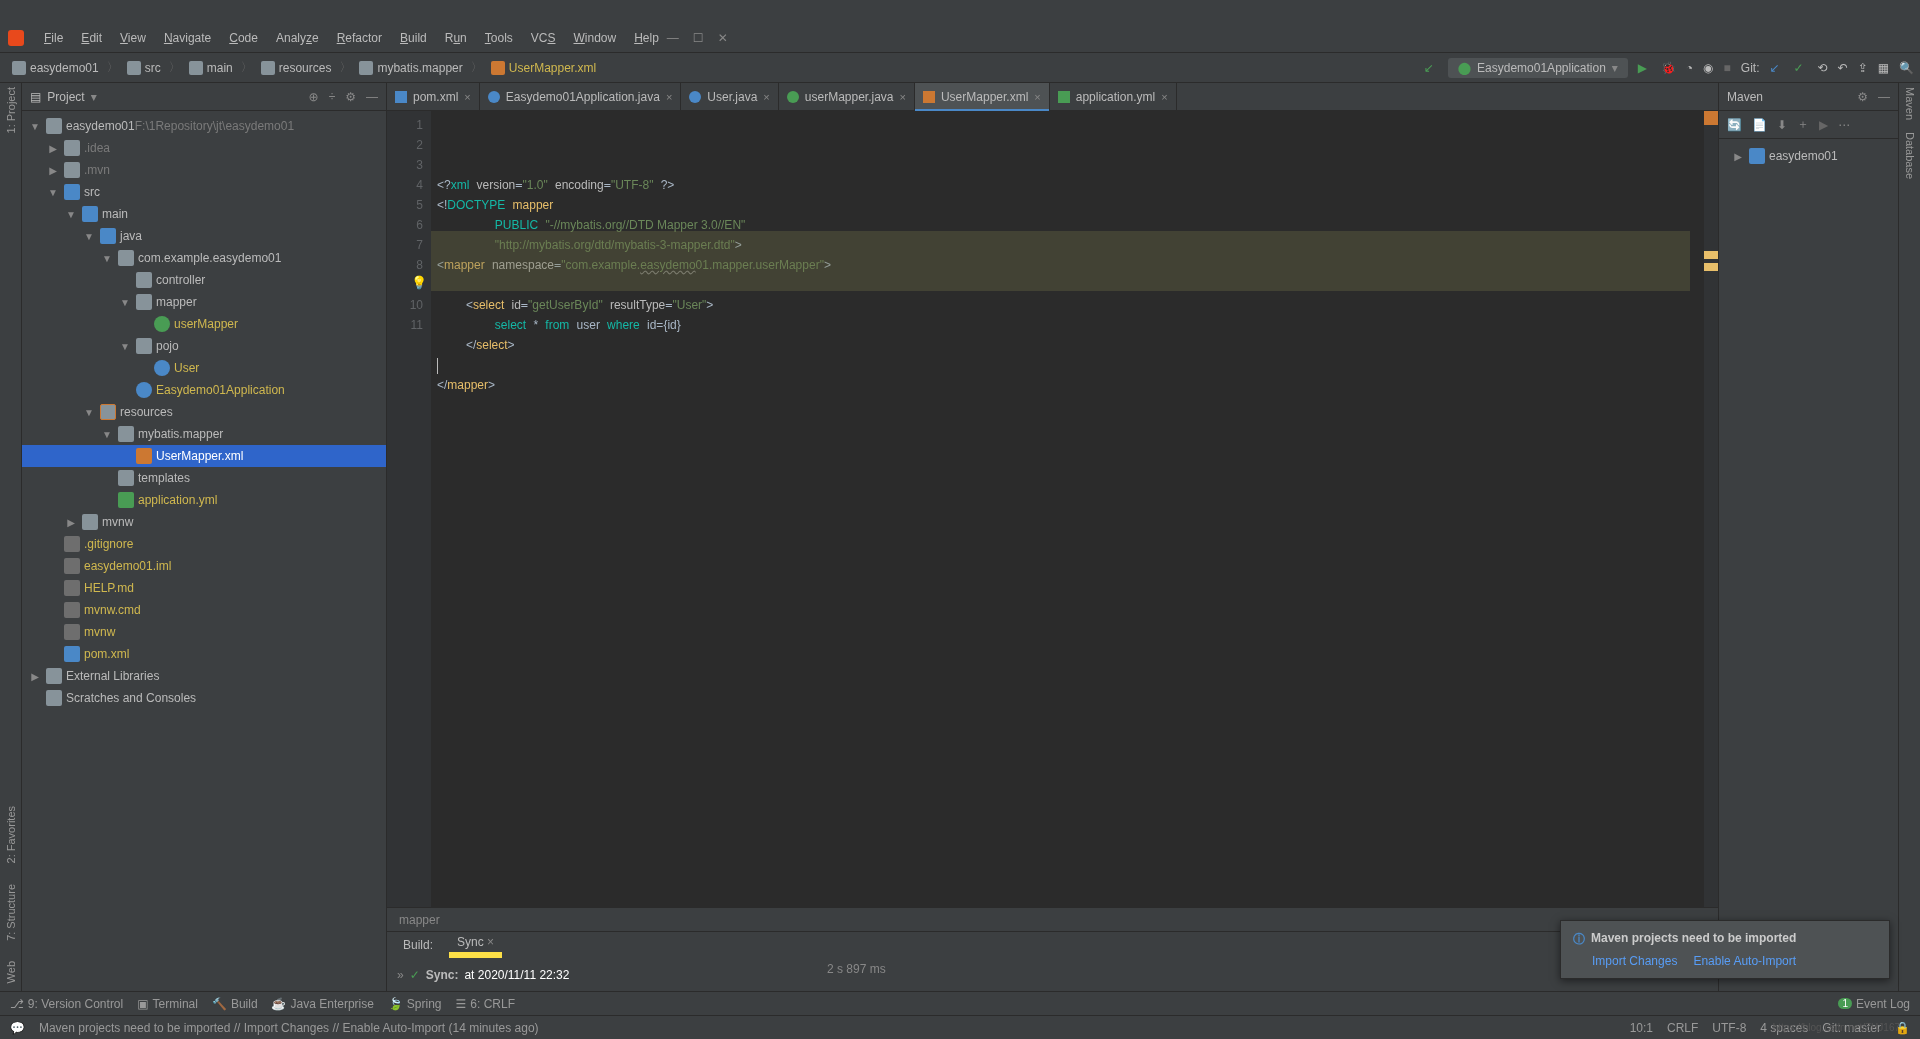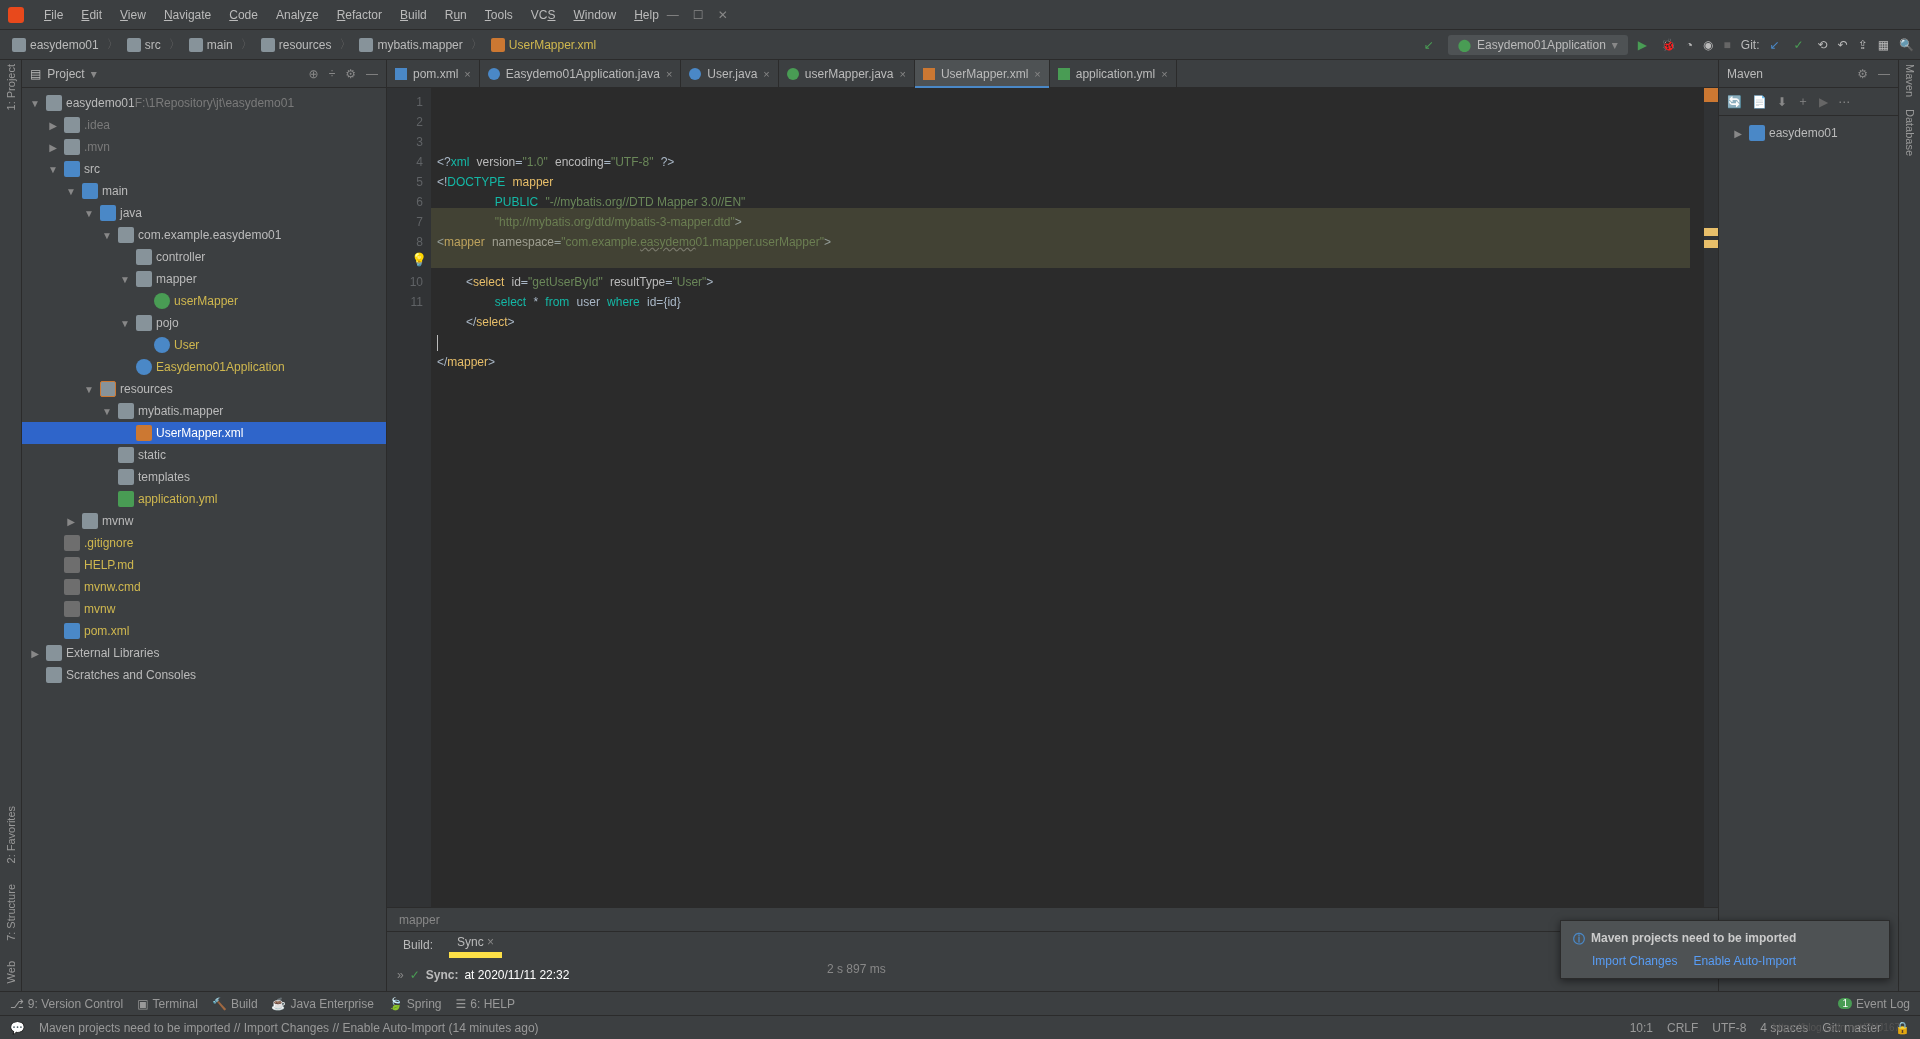--- a/index.html
+++ b/index.html
@@ -1,17 +1,17 @@
 <!DOCTYPE html>
 <html><head>
 <meta charset="utf-8">
 <style>
 * { margin:0; padding:0; box-sizing:border-box; font-family:"Segoe UI",Arial,sans-serif; font-size:12px; }
 body { background:#3c3f41; color:#bbbbbb; width:1920px; height:1039px; overflow:hidden; display:flex; flex-direction:column; }
-.titlebar { height:30px; background:#3c3f41; display:flex; align-items:center; padding:0 8px; border-bottom:1px solid #2b2b2b; }
+.titlebar { height:30px; background:#3c3f41; display:flex; align-items:center; padding:0 8px; border-bottom:1px solid #2b2b2b;margin-top:23px; }
 .titlebar .logo { width:16px; height:16px; background:#e8491c; border-radius:3px; margin-right:12px; }
 .menubar { display:flex; gap:2px; }
 .menubar span { padding:4px 8px; cursor:pointer; }
 .menubar span u { text-decoration:underline; }
 .title-text { flex:1; text-align:center; color:#888; }
 .win-controls { display:flex; gap:14px; font-size:14px; color:#888; }
 .nav-row { height:30px; background:#3c3f41; display:flex; align-items:center; padding:0 6px; border-bottom:1px solid #2b2b2b; }
 .breadcrumb { display:flex; align-items:center; gap:2px; }
 .bc-item { display:flex; align-items:center; gap:4px; padding:2px 6px; color:#bbb; }
 .bc-sep { color:#666; }
@@ -273,41 +273,41 @@
           <span class="lbl ">mybatis.mapper</span>
         </div>
         <div class="tree-row selected" style="padding-left: 96px;">
           <span class="arrow"></span>
           <span class="ticon xml"></span>
           <span class="lbl ">UserMapper.xml</span>
         </div>
         <div class="tree-row" style="padding-left: 78px;">
           <span class="arrow"></span>
           <span class="ticon folder"></span>
-          <span class="lbl ">static</span>
-        </div>
-        <div class="tree-row" style="padding-left: 78px;">
-          <span class="arrow"></span>
-          <span class="ticon folder"></span>
           <span class="lbl ">templates</span>
         </div>
         <div class="tree-row" style="padding-left: 78px;">
           <span class="arrow"></span>
           <span class="ticon yml"></span>
           <span class="lbl yellow">application.yml</span>
         </div>
         <div class="tree-row" style="padding-left: 42px;">
           <span class="arrow">▶</span>
           <span class="ticon folder"></span>
           <span class="lbl ">mvnw</span>
         </div>
         <div class="tree-row" style="padding-left: 24px;">
           <span class="arrow"></span>
           <span class="ticon file"></span>
           <span class="lbl yellow">.gitignore</span>
+        </div>
+        <div class="tree-row" style="padding-left: 24px;">
+          <span class="arrow"></span>
+          <span class="ticon file"></span>
+          <span class="lbl yellow">easydemo01.iml</span>
         </div>
         <div class="tree-row" style="padding-left: 24px;">
           <span class="arrow"></span>
           <span class="ticon file"></span>
           <span class="lbl yellow">HELP.md</span>
         </div>
         <div class="tree-row" style="padding-left: 24px;">
           <span class="arrow"></span>
           <span class="ticon file"></span>
           <span class="lbl yellow">mvnw.cmd</span>
@@ -455,21 +455,21 @@
     <div class="gutter-lbl" style="writing-mode:vertical-rl;transform:none;margin-top:12px">Database</div>
   </div>
 </div>
 
 <div class="bottom-tabs">
   <span class="bt-item">⎇ <span>9: Version Control</span></span>
   <span class="bt-item">▣ <span>Terminal</span></span>
   <span class="bt-item">🔨 <span>Build</span></span>
   <span class="bt-item">☕ <span>Java Enterprise</span></span>
   <span class="bt-item">🍃 <span>Spring</span></span>
-  <span class="bt-item">☰ <span>6: HELP</span></span>
+  <span class="bt-item">☰ <span>6: CRLF</span></span>
   <span class="spacer"></span>
   <span class="bt-item">
       <span style="background:#499c54;color:#fff;border-radius:7px;padding:0 4px;font-size:10px">1</span> 
       <span>Event Log</span>
     </span>
 </div>
 
 <div class="status-bar">
   <span>💬</span>
   <span>Maven projects need to be imported // Import Changes // Enable Auto-Import (14 minutes ago)</span>

